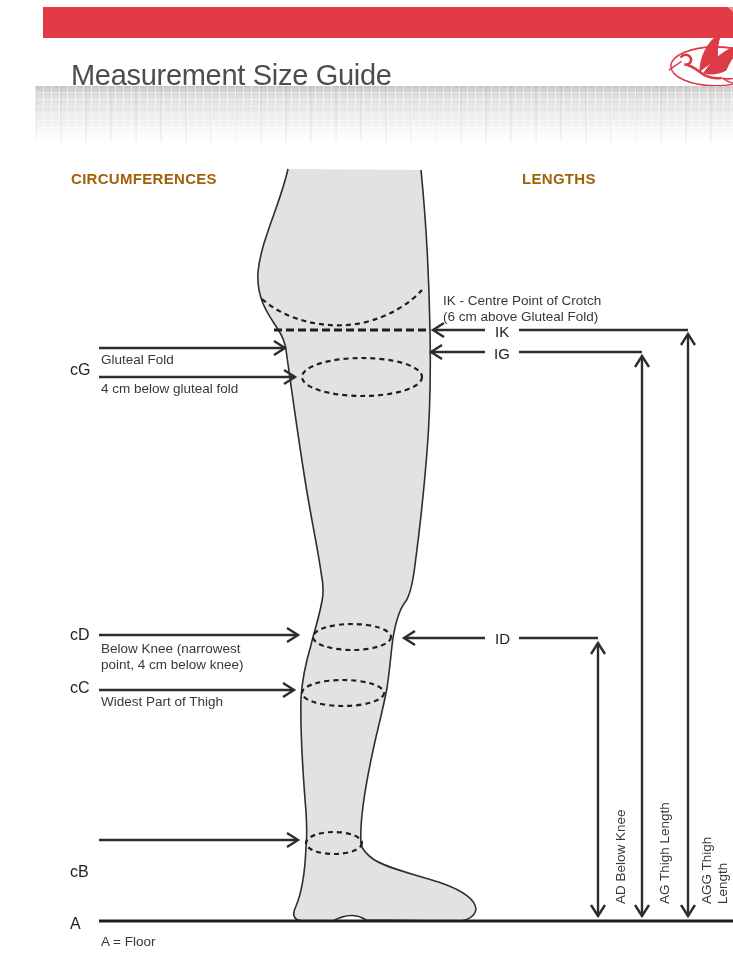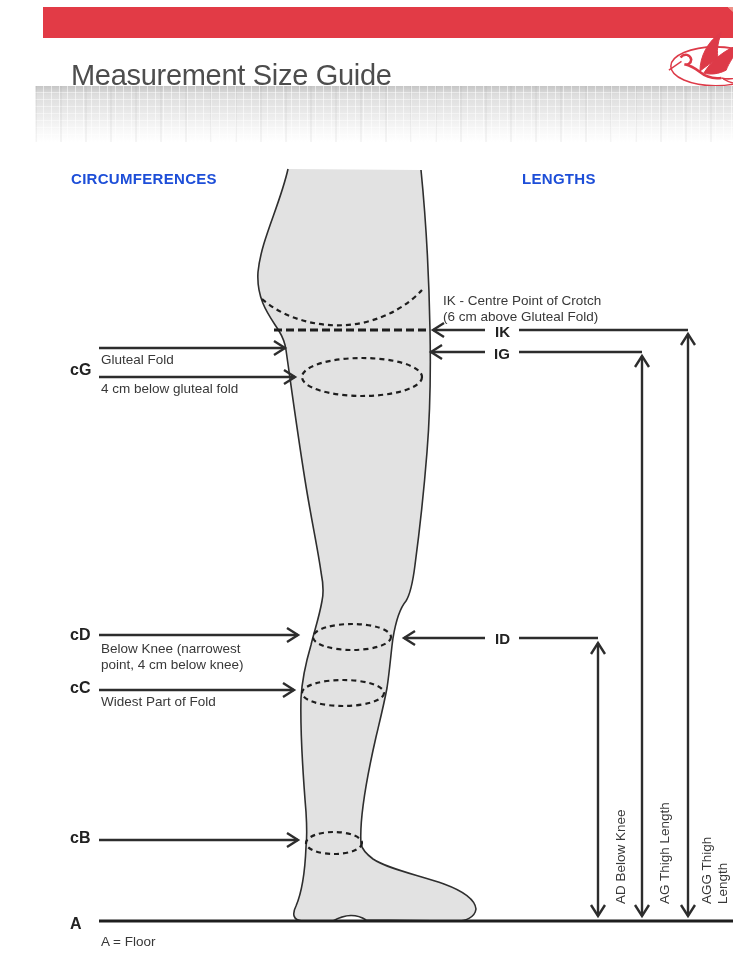--- a/index.html
+++ b/index.html
@@ -17,23 +17,23 @@
   .texture-band{
     position:absolute;left:0;top:86px;width:733px;height:56px;
     background:
       repeating-linear-gradient(90deg,rgba(255,255,255,.55) 0 1px,rgba(0,0,0,0) 1px 8px),
       repeating-linear-gradient(90deg,rgba(110,110,110,.07) 0 2px,rgba(0,0,0,0) 2px 25px),
       repeating-linear-gradient(0deg,rgba(255,255,255,.45) 0 1px,rgba(0,0,0,0) 1px 7px),
       linear-gradient(180deg,#c6c6c6 0,#dedede 9px,#e9e9e9 26px,#f8f8f8 44px,#ffffff 100%);
   }
   
   .lbl{position:absolute;white-space:pre-line;}
-  .heading{font-size:15px;font-weight:700;color:#1d4ed8;letter-spacing:.3px;}
-  .code{font-size:16px;font-weight:700;color:#222;}
-  .code-mid{font-size:15px;font-weight:700;color:#222;}
+  .heading{font-size:15px;font-weight:700;color:#a16207;letter-spacing:.3px;}
+  .code{font-size:16px;font-weight:400;color:#222;}
+  .code-mid{font-size:15px;font-weight:400;color:#222;}
   .desc{font-size:13.5px;line-height:15.5px;color:#383838;}
   .rot{transform:rotate(-90deg);transform-origin:0 0;font-size:13.5px;line-height:15.5px;
        color:#383838;white-space:pre-line;}
   svg{display:block;}
   #figure{position:absolute;left:0;top:0;}
 </style>
 </head>
 <body>
 
 <div id="page">
@@ -128,23 +128,23 @@
 
   <div class="lbl code" style="left:35px;top:361px;">cG</div>
   <div class="lbl desc" style="left:66px;top:352px;">Gluteal Fold</div>
   <div class="lbl desc" style="left:66px;top:381px;">4 cm below gluteal fold</div>
 
   <div class="lbl code" style="left:35px;top:626px;">cD</div>
   <div class="lbl desc" style="left:66px;top:641px;">Below Knee (narrowest
 point, 4 cm below knee)</div>
 
   <div class="lbl code" style="left:35px;top:679px;">cC</div>
-  <div class="lbl desc" style="left:66px;top:694px;">Widest Part of Fold</div>
+  <div class="lbl desc" style="left:66px;top:694px;">Widest Part of Thigh</div>
 
-  <div class="lbl code" style="left:35px;top:829px;">cB</div>
+  <div class="lbl code" style="left:35px;top:863px;">cB</div>
 
   <div class="lbl code" style="left:35px;top:915px;">A</div>
   <div class="lbl desc" style="left:66px;top:934px;text-align:right;">A = Floor</div>
 
   <div class="lbl desc" style="left:408px;top:293px;">IK - Centre Point of Crotch
 (6 cm above Gluteal Fold)</div>
   <div class="lbl code-mid" style="left:460px;top:323px;">IK</div>
   <div class="lbl code-mid" style="left:459px;top:345px;">IG</div>
   <div class="lbl code-mid" style="left:460px;top:630px;text-align:right;">ID</div>
 

